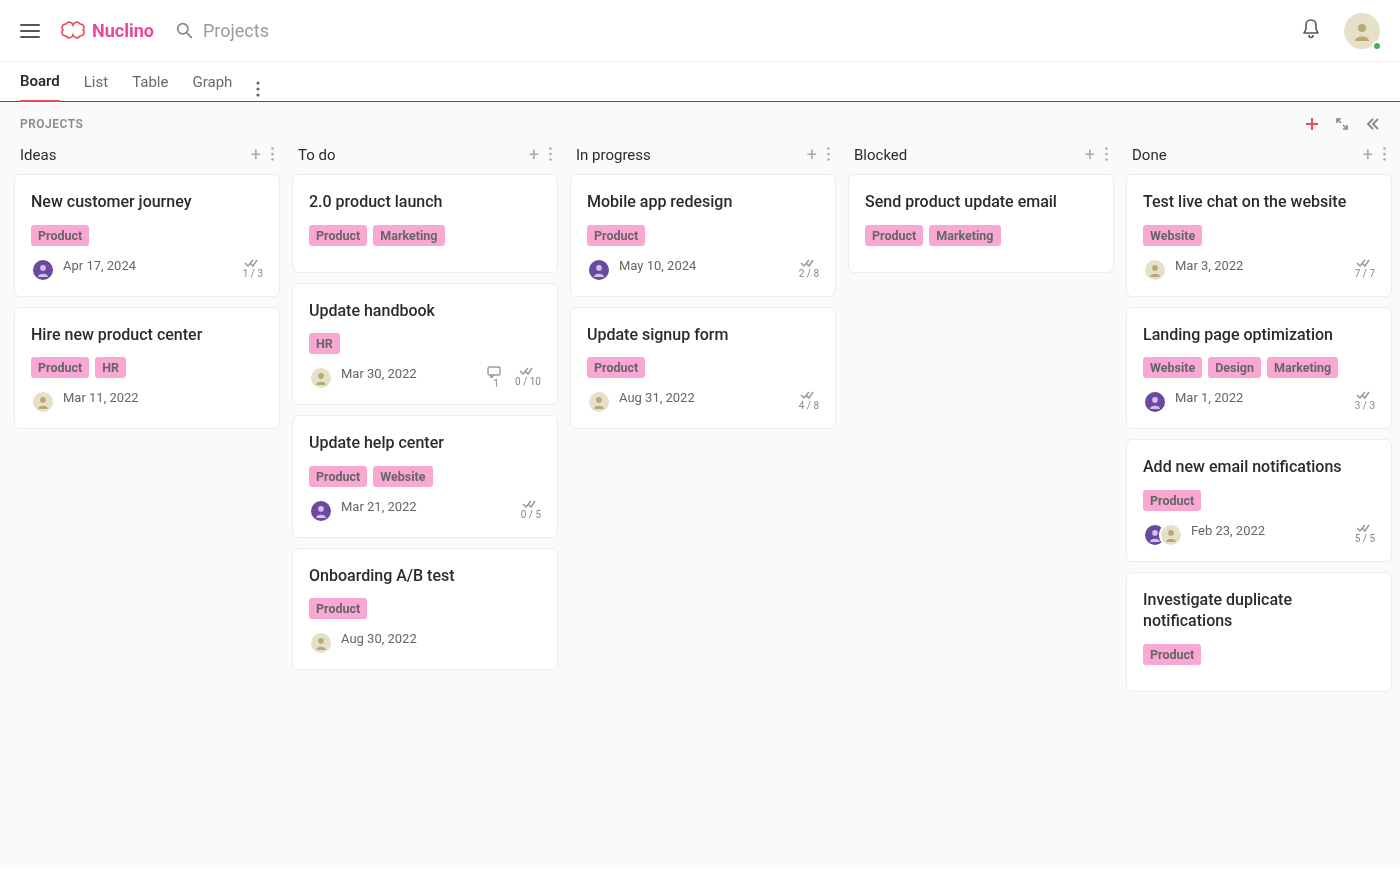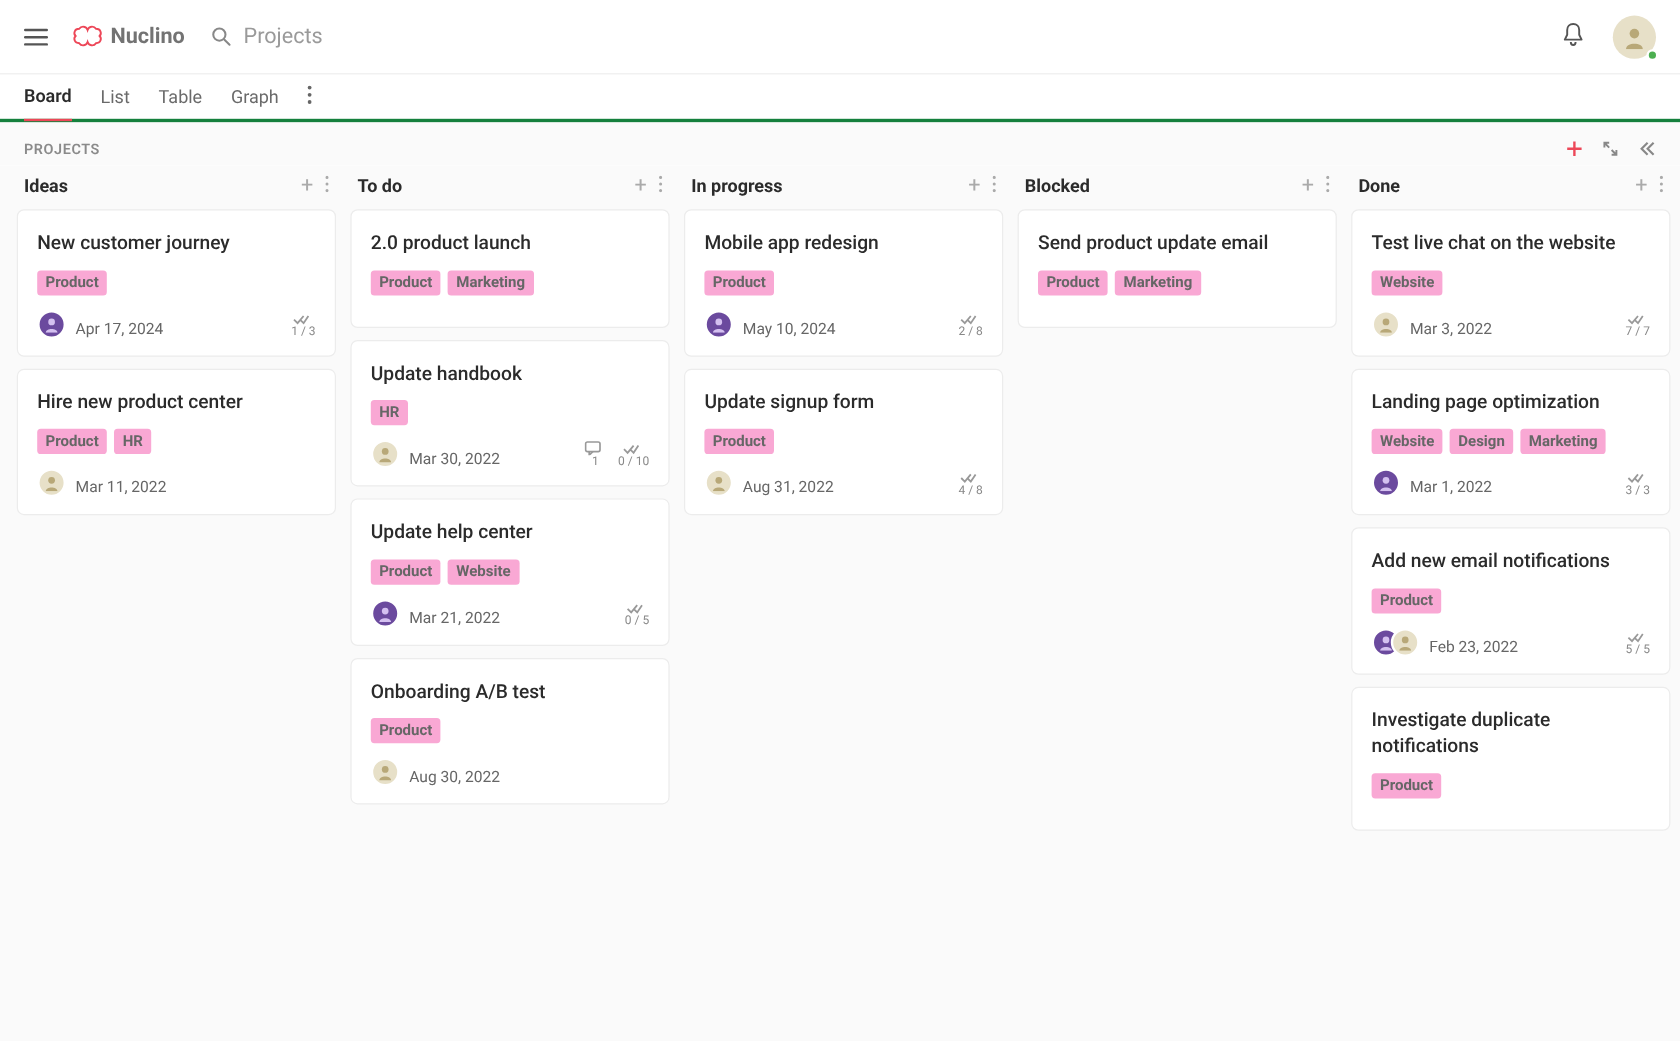--- a/index.html
+++ b/index.html
@@ -15,36 +15,36 @@
 
 .header {
   display: flex;
   align-items: center;
   height: 62px;
   padding: 0 20px;
   border-bottom: 1px solid #eeeeee;
 }
 .hamburger { width: 20px; height: 14px; display: flex; flex-direction: column; justify-content: space-between; cursor: pointer; margin-right: 20px; }
 .hamburger span { display: block; height: 2px; background: #555; border-radius: 1px; }
-.logo { display: flex; align-items: center; color: #737373; font-weight: 700; font-size: 18px; margin-right: 22px; }
+.logo { display: flex; align-items: center; color: #ec4899; font-weight: 700; font-size: 18px; margin-right: 22px; }
 .logo svg { margin-right: 6px; }
 .search { display: flex; align-items: center; color: #9a9a9a; font-size: 18px; }
 .search svg { margin-right: 10px; }
 .header-spacer { flex: 1; }
 .bell { margin-right: 24px; color: #555; cursor: pointer; }
 .avatar-main { width: 36px; height: 36px; border-radius: 50%; background: #e7e0c8; position: relative; display:flex; align-items:center; justify-content:center; }
 .avatar-main .dot { position: absolute; right: -2px; bottom: -2px; width: 10px; height: 10px; background: #4caf50; border: 2px solid #fff; border-radius: 50%; }
 
 
 .tabs {
   display: flex;
-  align-items: center;
+  align-items: flex-end;
   height: 40px;
   padding: 0 20px;
-  border-bottom: 3px solid #15803d;
+  border-bottom: 1px solid #15803d;
   gap: 24px;
 }
 .tab { font-size: 15px; color: #6a6a6a; cursor: pointer; padding: 10px 0; }
 .tab.active { color: #2b2b2b; font-weight: 600; border-bottom: 2px solid #ed4758; margin-bottom: -1px; }
 .tab-more { color: #6a6a6a; cursor: pointer; }
 
 
 .board-head {
   display: flex;
   align-items: center;
@@ -63,36 +63,36 @@
   gap: 12px;
   background: #fafafa;
   height: calc(875px - 62px - 40px - 44px);
   overflow-x: auto;
 }
 .col { width: 266px; flex-shrink: 0; }
 .col-head {
   display: flex; align-items: center;
   padding: 8px 6px 10px 6px;
 }
-.col-head .name { font-weight: 700; font-size: 15px; color: #2b2b2b; }
+.col-head .name { font-weight: 400; font-size: 15px; color: #2b2b2b; }
 .col-head .sp { flex: 1; }
 .col-head .ic { color: #aaa; margin-left: 10px; cursor: pointer; font-size: 18px; line-height: 1; }
 
 .card {
   background: #fff;
   border: 1px solid #ececec;
   border-radius: 6px;
   padding: 16px 16px 14px 16px;
   margin-bottom: 10px;
   cursor: pointer;
 }
 .card-title { font-size: 16px; font-weight: 500; color: #2b2b2b; margin-bottom: 12px; line-height: 1.35; }
 .tags { display: flex; flex-wrap: wrap; gap: 6px; margin-bottom: 12px; }
 .tag { font-size: 12.5px; color: #666; background: #f9a8d4; padding: 3px 7px; border-radius: 3px; font-weight: bold; }
-.card-foot { display: flex; align-items: flex-end; }
+.card-foot { display: flex; align-items: flex-start; }
 .avatars { display: flex; margin-right: 8px; }
 .avatar { width: 24px; height: 24px; border-radius: 50%; border: 2px solid #fff; margin-left: -8px; display:flex; align-items:center; justify-content:center; }
 .avatar:first-child { margin-left: 0; }
 .avatar.purple { background: #6b4a9e; }
 .avatar.tan { background: #e7e0c8; }
 .date { font-size: 13px; color: #666; }
 .foot-spacer { flex: 1; }
 .meta { display: flex; align-items: center; color: #888; font-size: 10px; margin-left: 10px; flex-direction: column; }
 .meta svg { margin-right: 4px; }
 

